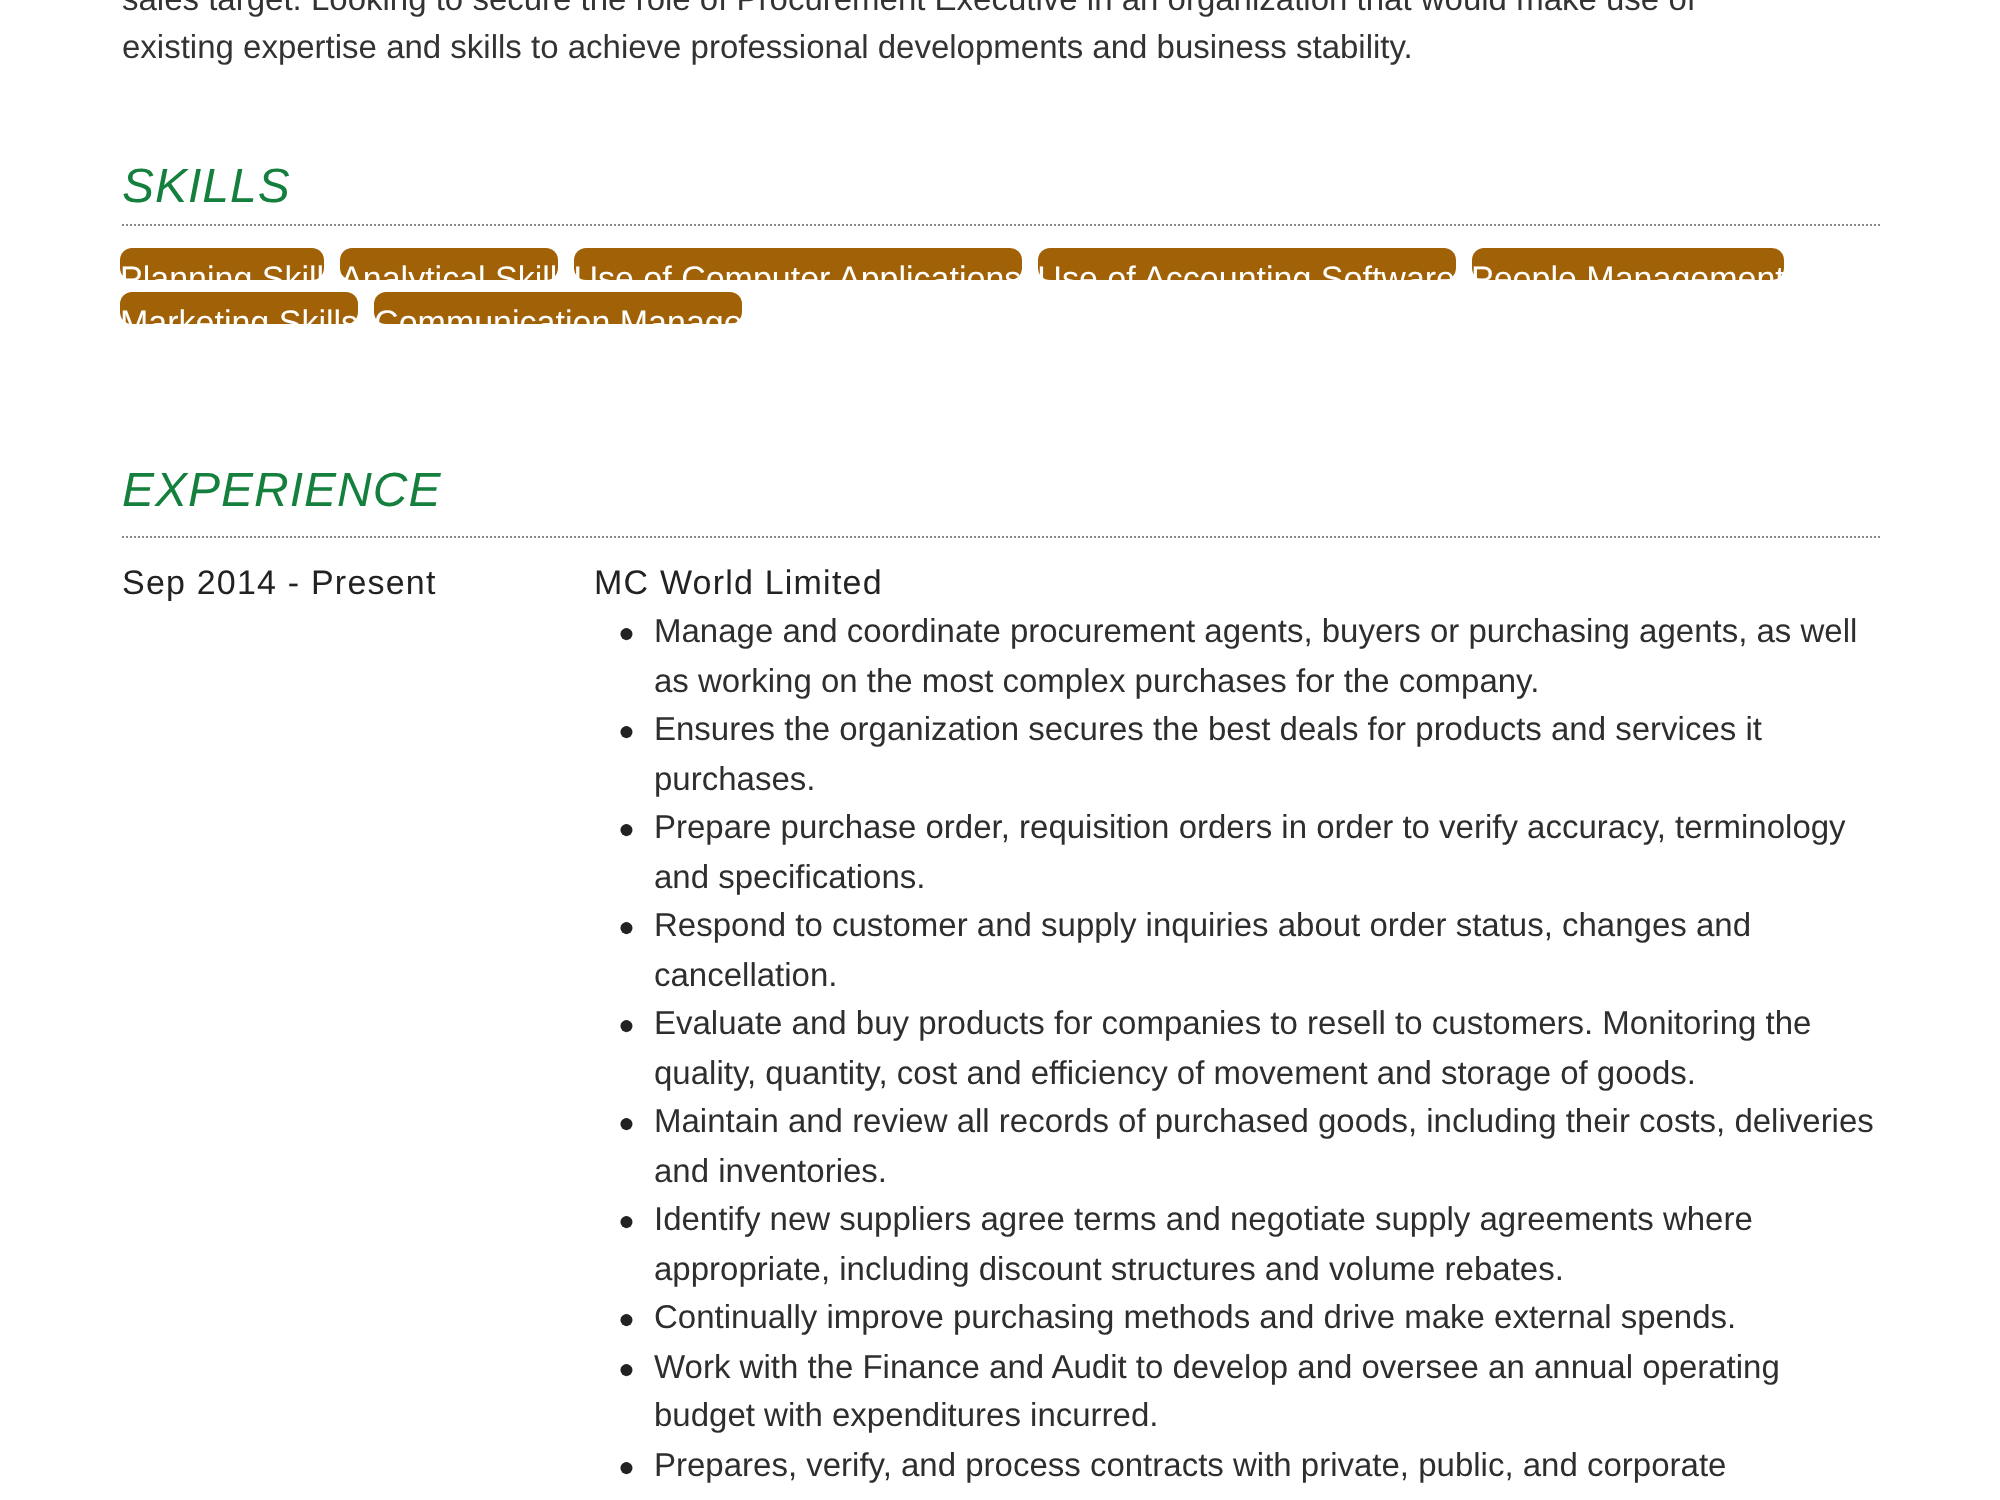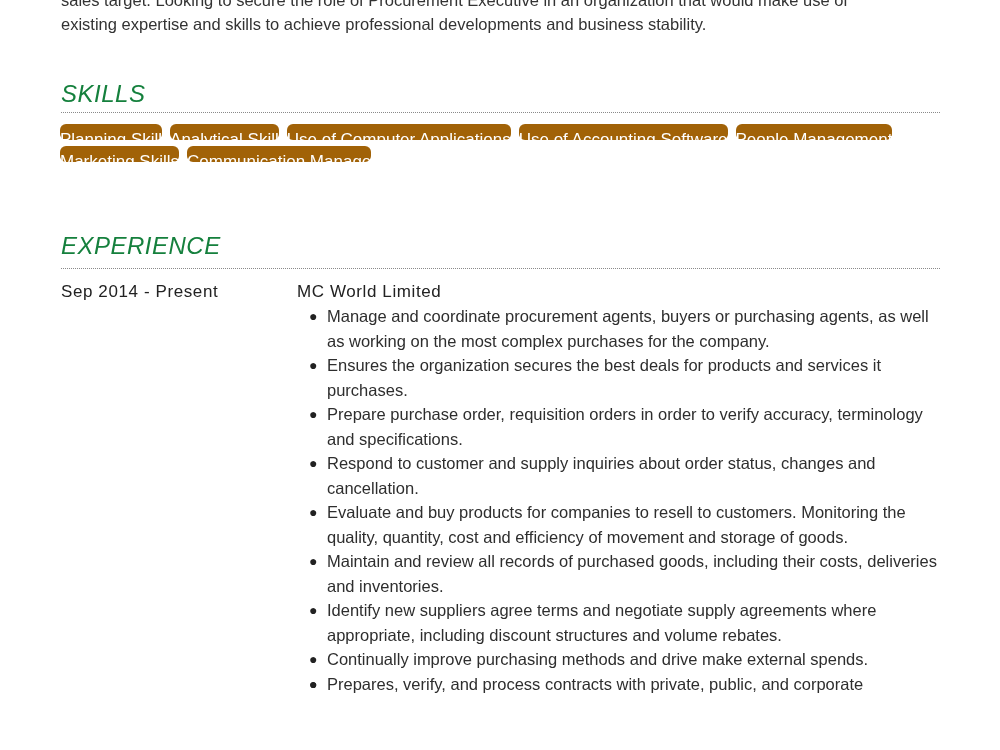--- a/index.html
+++ b/index.html
@@ -148,19 +148,19 @@
       <div class="exp-company">MC World Limited</div>
       <ul class="exp-list">
         <li><span class="bullet">●</span><span>Manage and coordinate procurement agents, buyers or purchasing agents, as well as working on the most complex purchases for the company.</span></li>
         <li><span class="bullet">●</span><span>Ensures the organization secures the best deals for products and services it purchases.</span></li>
         <li><span class="bullet">●</span><span>Prepare purchase order, requisition orders in order to verify accuracy, terminology and specifications.</span></li>
         <li><span class="bullet">●</span><span>Respond to customer and supply inquiries about order status, changes and cancellation.</span></li>
         <li><span class="bullet">●</span><span>Evaluate and buy products for companies to resell to customers. Monitoring the quality, quantity, cost and efficiency of movement and storage of goods.</span></li>
         <li><span class="bullet">●</span><span>Maintain and review all records of purchased goods, including their costs, deliveries and inventories.</span></li>
         <li><span class="bullet">●</span><span>Identify new suppliers agree terms and negotiate supply agreements where appropriate, including discount structures and volume rebates.</span></li>
         <li><span class="bullet">●</span><span>Continually improve purchasing methods and drive make external spends.</span></li>
-        <li><span class="bullet">●</span></li>
+        <li><span class="bullet">●</span><span>Work with the Finance and Audit to develop and oversee an annual operating budget with expenditures incurred.</span></li>
         <li><span class="bullet">●</span><span>Prepares, verify, and process contracts with private, public, and corporate</span></li>
       </ul>
     </div>
   </div>
 
 </div>
 
 </body></html>

